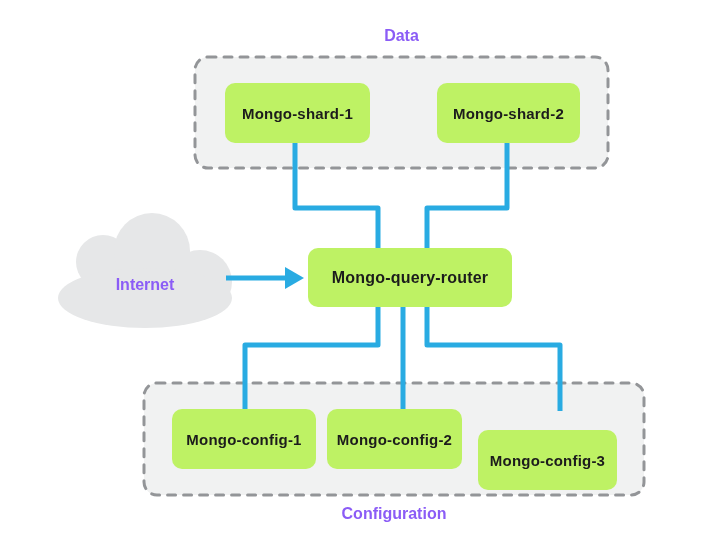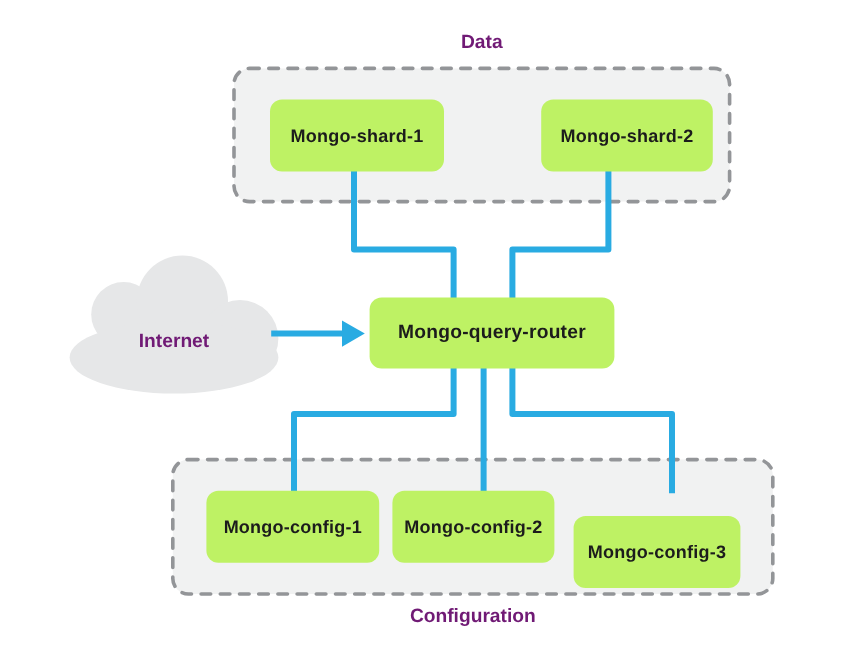--- a/index.html
+++ b/index.html
@@ -8,27 +8,27 @@
     font-family:"Liberation Sans",sans-serif;overflow:hidden;
   }
   #wires{position:absolute;left:0;top:0;width:716px;height:556px;}
   .node{
     position:absolute;background:#bef264;border-radius:10px;
     display:flex;align-items:center;justify-content:center;
     font-weight:700;font-size:15px;color:#1c1c1c;letter-spacing:.2px;
     white-space:nowrap;
   }
   .node-shard1{left:225px;top:83px;width:145px;height:60px;}
-  .node-shard2{left:451px;top:83px;width:143px;height:60px;}
+  .node-shard2{left:437px;top:83px;width:143px;height:60px;}
   .node-router{left:308px;top:248px;width:204px;height:59px;font-size:16px;}
   .node-config1{left:172px;top:409px;width:144px;height:60px;}
   .node-config2{left:327px;top:409px;width:135px;height:60px;}
   .node-config3{left:478px;top:409px;width:139px;height:60px;margin-top:21px;}
   .glabel{
-    position:absolute;text-align:center;font-weight:700;font-size:16px;color:#701a75;
+    position:absolute;text-align:center;font-weight:700;font-size:16px;color:#8b5cf6;
   }
   .glabel-data{left:195px;top:27px;width:413px;}
   .glabel-config{left:144px;top:505px;width:500px;}
   .glabel-internet{left:58px;top:276px;width:174px;font-size:16px;}
 </style>
 </head>
 <body>
 
 <div id="canvas">
 

